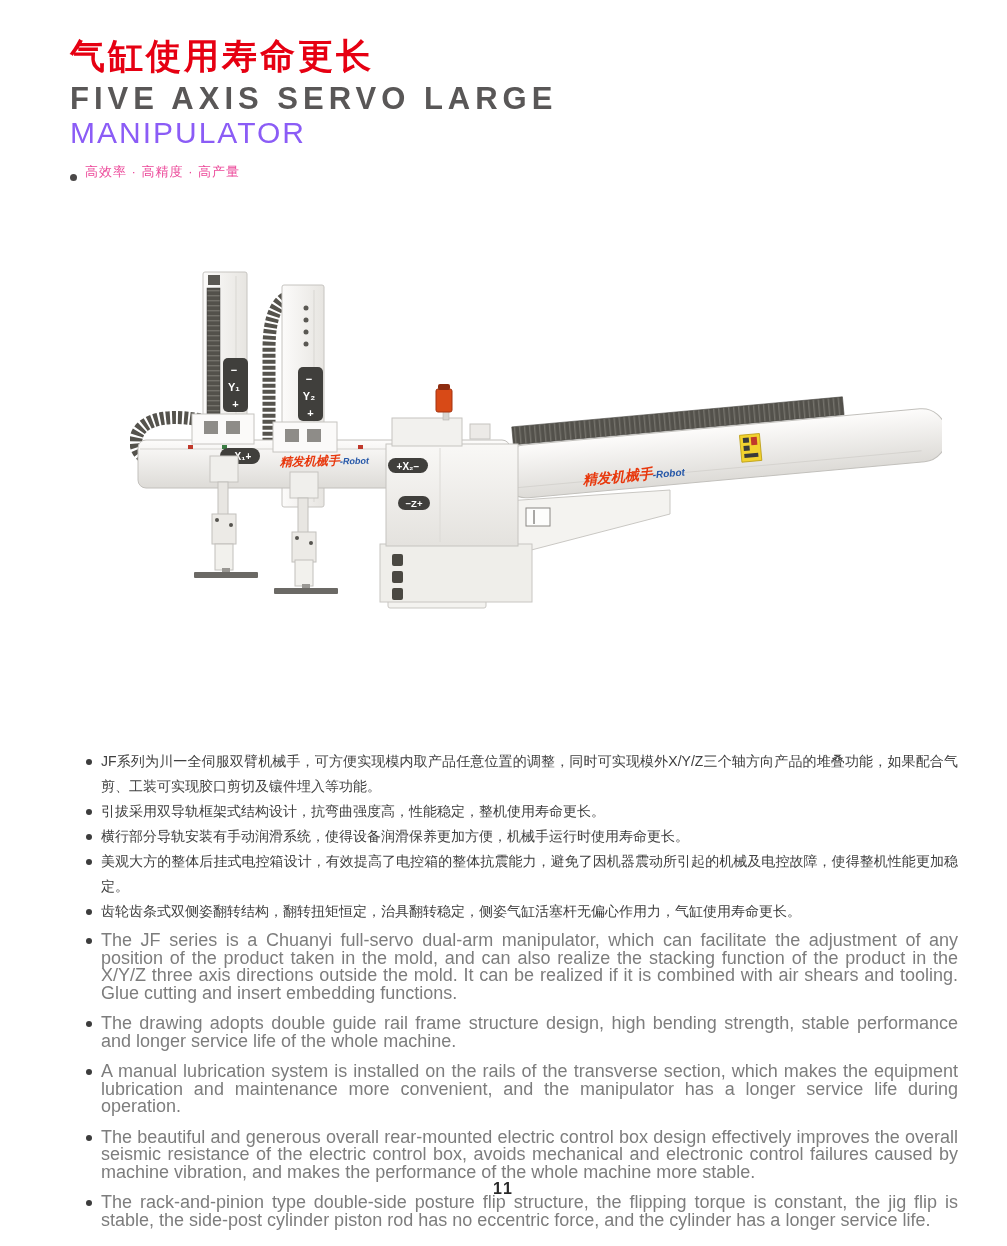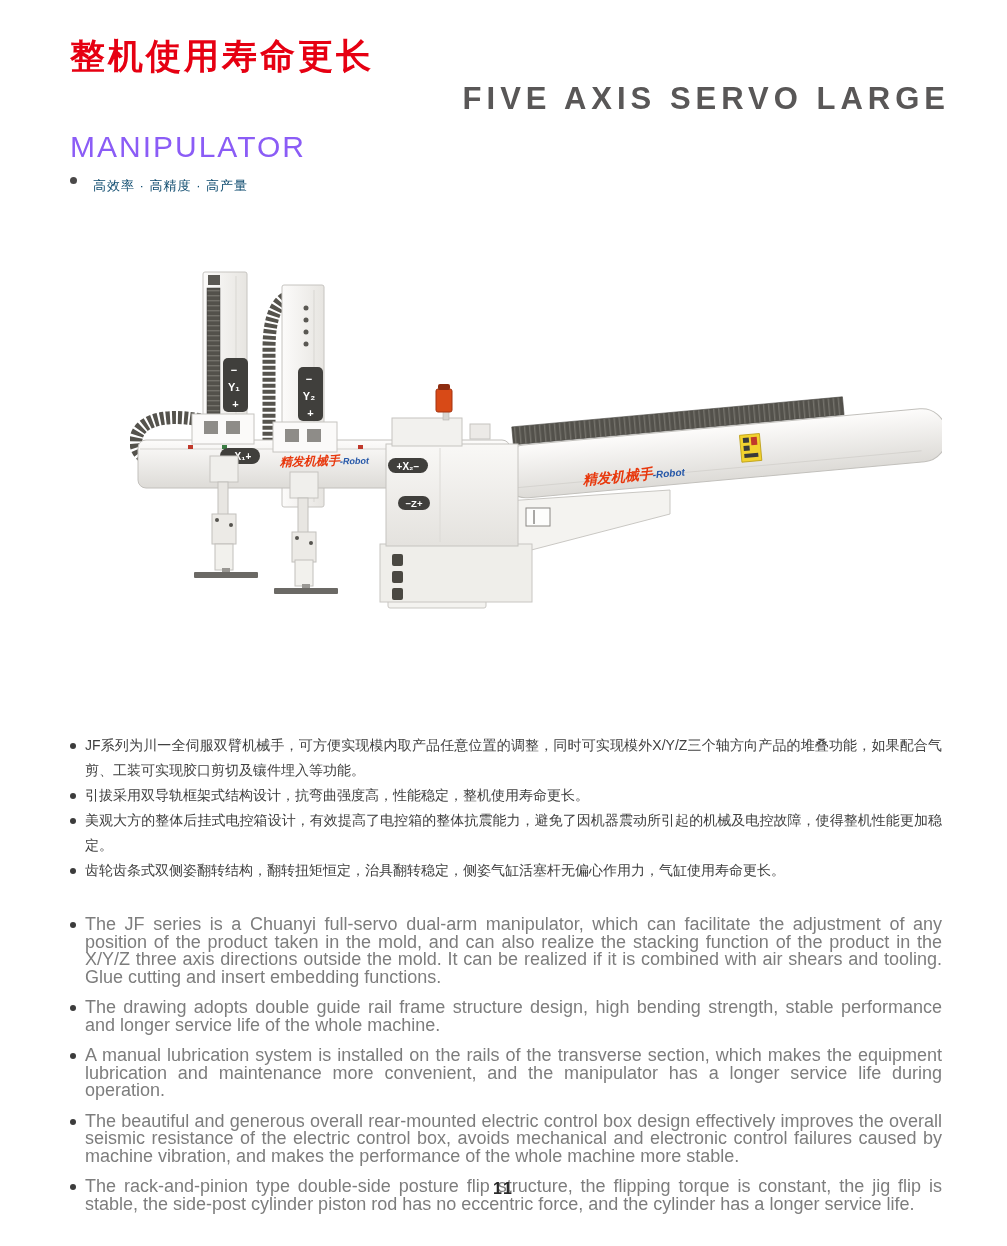--- a/index.html
+++ b/index.html
@@ -6,31 +6,31 @@
   .page{
     position:relative;width:1007px;height:1246px;background:#ffffff;overflow:hidden;
     font-family:"Liberation Sans", sans-serif;
   }
   
   .header{position:absolute;left:70px;top:36px;width:880px;}
   .title-zh{
     font-size:35px;font-weight:700;color:#e60012;letter-spacing:3px;line-height:40px;margin:0;
   }
   .title-en1{
-    font-size:31px;font-weight:700;color:#595757;letter-spacing:5px;line-height:34px;margin:6px 0 14px 0;text-align:right;
+    font-size:31px;font-weight:700;color:#595757;letter-spacing:5px;line-height:34px;margin:6px 0 0 0;
   }
   .title-en2{
     font-size:30px;font-weight:400;color:#8b5cf6;letter-spacing:2px;line-height:33px;margin:0;
   }
-  .tagline{display:flex;align-items:flex-start;margin-top:14px;color:#0c4a6e;font-size:13px;letter-spacing:1px;gap:8px;}
+  .tagline{display:flex;align-items:flex-end;margin-top:14px;color:#ec4899;font-size:13px;letter-spacing:1px;}
   .tagline .dot{width:7px;height:7px;border-radius:50%;background:#4a4848;margin-right:8px;flex:none;}
   
   .machine{position:absolute;left:130px;top:262px;width:812px;height:360px;}
   
-  .features{position:absolute;left:70px;width:872px;list-style:none;margin:0;padding:0;}
+  .features{position:absolute;left:70px;width:872px;list-style:none;margin:16px;padding:0;}
   .features-zh{top:733px;}
   .features-en{top:916px;}
   .features li{display:flex;align-items:flex-start;}
   .features-zh li{font-size:14px;line-height:25px;color:#404040;text-align:justify;}
   .features-en li{font-size:18px;line-height:17.5px;color:#7d7d7d;margin-bottom:13px;text-align:justify;}
   .features .dot{flex:none;border-radius:50%;background:#3c3c3c;}
   .features-zh .dot{width:6px;height:6px;margin:10px 9px 0 0;}
   .features-en .dot{width:6px;height:6px;margin:6px 9px 0 0;}
   .features .txt{flex:1;}
   
@@ -42,21 +42,21 @@
   .badge-txt{fill:#ffffff;font-family:"Liberation Sans",sans-serif;font-weight:700;}
   .logo-zh{font-family:"Liberation Sans",sans-serif;font-weight:700;font-style:italic;fill:#e8380d;}
   .logo-en{font-family:"Liberation Sans",sans-serif;font-weight:700;font-style:italic;fill:#2456a8;}
 </style>
 </head>
 <body>
 
 <div class="page">
 
   <div class="header">
-    <h1 class="title-zh">整机使用寿命更长</h1>
+    <h1 class="title-zh">气缸使用寿命更长</h1>
     <h2 class="title-en1">FIVE AXIS SERVO LARGE</h2>
     <h2 class="title-en2">MANIPULATOR</h2>
     <div class="tagline">
       <span class="dot"></span>
       <span>高效率 · 高精度 · 高产量</span>
     </div>
   </div>
 
   <svg class="machine" viewBox="0 0 812 360" aria-hidden="true">
     <defs>
@@ -218,20 +218,24 @@
     <li>
         <span class="dot"></span>
         <span class="txt">JF系列为川一全伺服双臂机械手，可方便实现模内取产品任意位置的调整，同时可实现模外X/Y/Z三个轴方向产品的堆叠功能，如果配合气剪、工装可实现胶口剪切及镶件埋入等功能。</span>
       </li>
     <li>
         <span class="dot"></span>
         <span class="txt">引拔采用双导轨框架式结构设计，抗弯曲强度高，性能稳定，整机使用寿命更长。</span>
       </li>
     <li>
         <span class="dot"></span>
+        <span class="txt">横行部分导轨安装有手动润滑系统，使得设备润滑保养更加方便，机械手运行时使用寿命更长。</span>
+      </li>
+    <li>
+        <span class="dot"></span>
         <span class="txt">美观大方的整体后挂式电控箱设计，有效提高了电控箱的整体抗震能力，避免了因机器震动所引起的机械及电控故障，使得整机性能更加稳定。</span>
       </li>
     <li>
         <span class="dot"></span>
         <span class="txt">齿轮齿条式双侧姿翻转结构，翻转扭矩恒定，治具翻转稳定，侧姿气缸活塞杆无偏心作用力，气缸使用寿命更长。</span>
       </li>
   </ul>
 
   <ul class="features features-en">
     <li>

